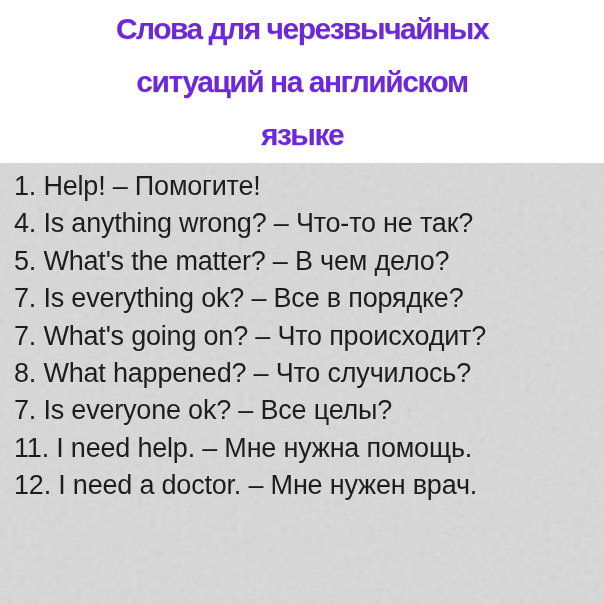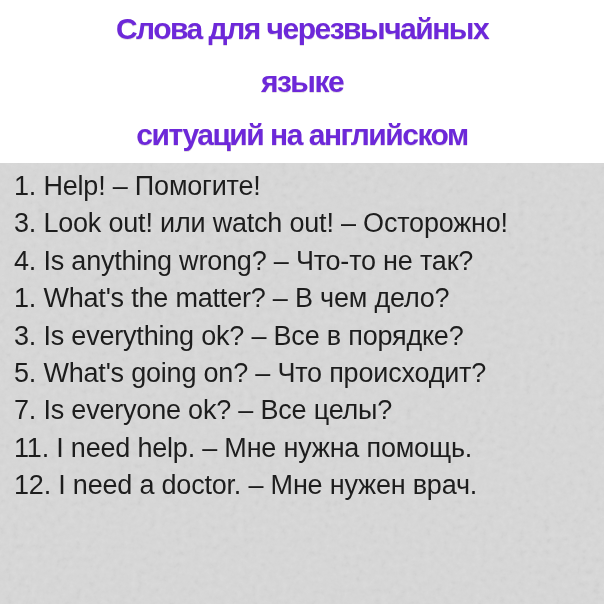--- a/index.html
+++ b/index.html
@@ -71,43 +71,43 @@
   }
 </style>
 </head>
 <body>
 
 <div class="card">
 
   <header class="card-header">
     <h1 class="title">
       <span class="title-line">Слова для черезвычайных</span>
+      <span class="title-line">ситуаций на английском</span>
       <span class="title-line">языке</span>
-      <span class="title-line">ситуаций на английском</span>
     </h1>
   </header>
 
   <div class="list-area">
     <svg class="texture" xmlns="http://www.w3.org/2000/svg" width="604" height="441" aria-hidden="true">
       <filter id="paperGrain" x="0" y="0" width="100%" height="100%">
         <feTurbulence type="fractalNoise" baseFrequency="0.16" numOctaves="4" seed="7" result="noise"></feTurbulence>
         <feColorMatrix in="noise" type="saturate" values="0" result="gray"></feColorMatrix>
         <feComponentTransfer in="gray" result="soft">
           <feFuncA type="linear" slope="0.45" intercept="0"></feFuncA>
         </feComponentTransfer>
       </filter>
       <rect x="0" y="0" width="604" height="441" fill="#d9d9d9"></rect>
       <rect x="0" y="0" width="604" height="441" filter="url(#paperGrain)" opacity="0.6"></rect>
     </svg>
     <ol class="phrase-list">
       <li class="phrase-item">1. Help! – Помогите!</li>
-      <li class="phrase-item">3. Look out! или watch out! – Осторожно!</li>
       <li class="phrase-item">4. Is anything wrong? – Что-то не так?</li>
-      <li class="phrase-item">1. What's the matter? – В чем дело?</li>
-      <li class="phrase-item">3. Is everything ok? – Все в порядке?</li>
-      <li class="phrase-item">5. What's going on? – Что происходит?</li>
+      <li class="phrase-item">5. What's the matter? – В чем дело?</li>
+      <li class="phrase-item">7. Is everything ok? – Все в порядке?</li>
+      <li class="phrase-item">7. What's going on? – Что происходит?</li>
+      <li class="phrase-item">8. What happened? – Что случилось?</li>
       <li class="phrase-item">7. Is everyone ok? – Все целы?</li>
       <li class="phrase-item">11. I need help. – Мне нужна помощь.</li>
       <li class="phrase-item">12. I need a doctor. – Мне нужен врач.</li>
     </ol>
   </div>
 
 </div>
 
 </body></html>

